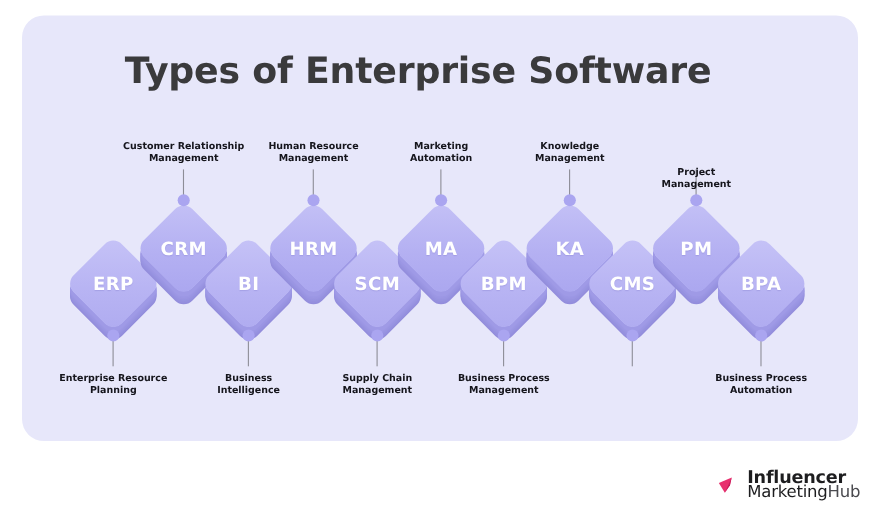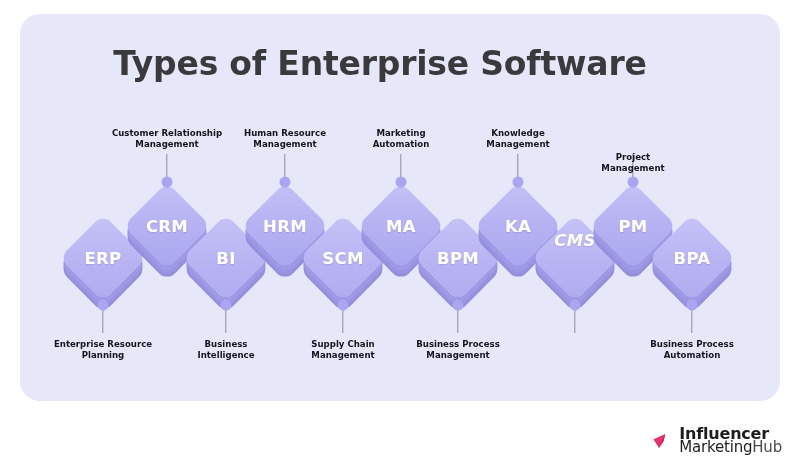--- a/index.html
+++ b/index.html
@@ -180,21 +180,21 @@
       </div>
       <div class="dia" style="left: 518px; top: 226px;"></div>
       <div class="dia-label" style="left: 518px; top: 226px;">KA</div>
       <div class="conn-line" style="left: 518px; top: 154px; height: 28px;"></div>
       <div class="conn-dot" style="left: 518px; top: 182px;"></div>
       <div class="lbl top" style="left: 518px; top: 128px;">
         <div>Knowledge</div>
         <div>Management</div>
       </div>
       <div class="dia lower" style="left: 575px; top: 258px;"></div>
-      <div class="dia-label" style="left: 575px; top: 240px; font-style: italic;">CMS</div>
+      <div class="dia-label" style="left: 575px; top: 258px;">CMS</div>
       <div class="conn-line" style="left: 575px; top: 305px; height: 28px;"></div>
       <div class="conn-dot" style="left: 575px; top: 305px;"></div>
       <div class="dia" style="left: 633px; top: 226px;"></div>
       <div class="dia-label" style="left: 633px; top: 226px;">PM</div>
       <div class="conn-line" style="left: 633px; top: 154px; height: 28px;"></div>
       <div class="conn-dot" style="left: 633px; top: 182px;"></div>
       <div class="lbl top" style="left: 633px; top: 128px; margin-top: 24px;">
         <div>Project</div>
         <div>Management</div>
       </div>

